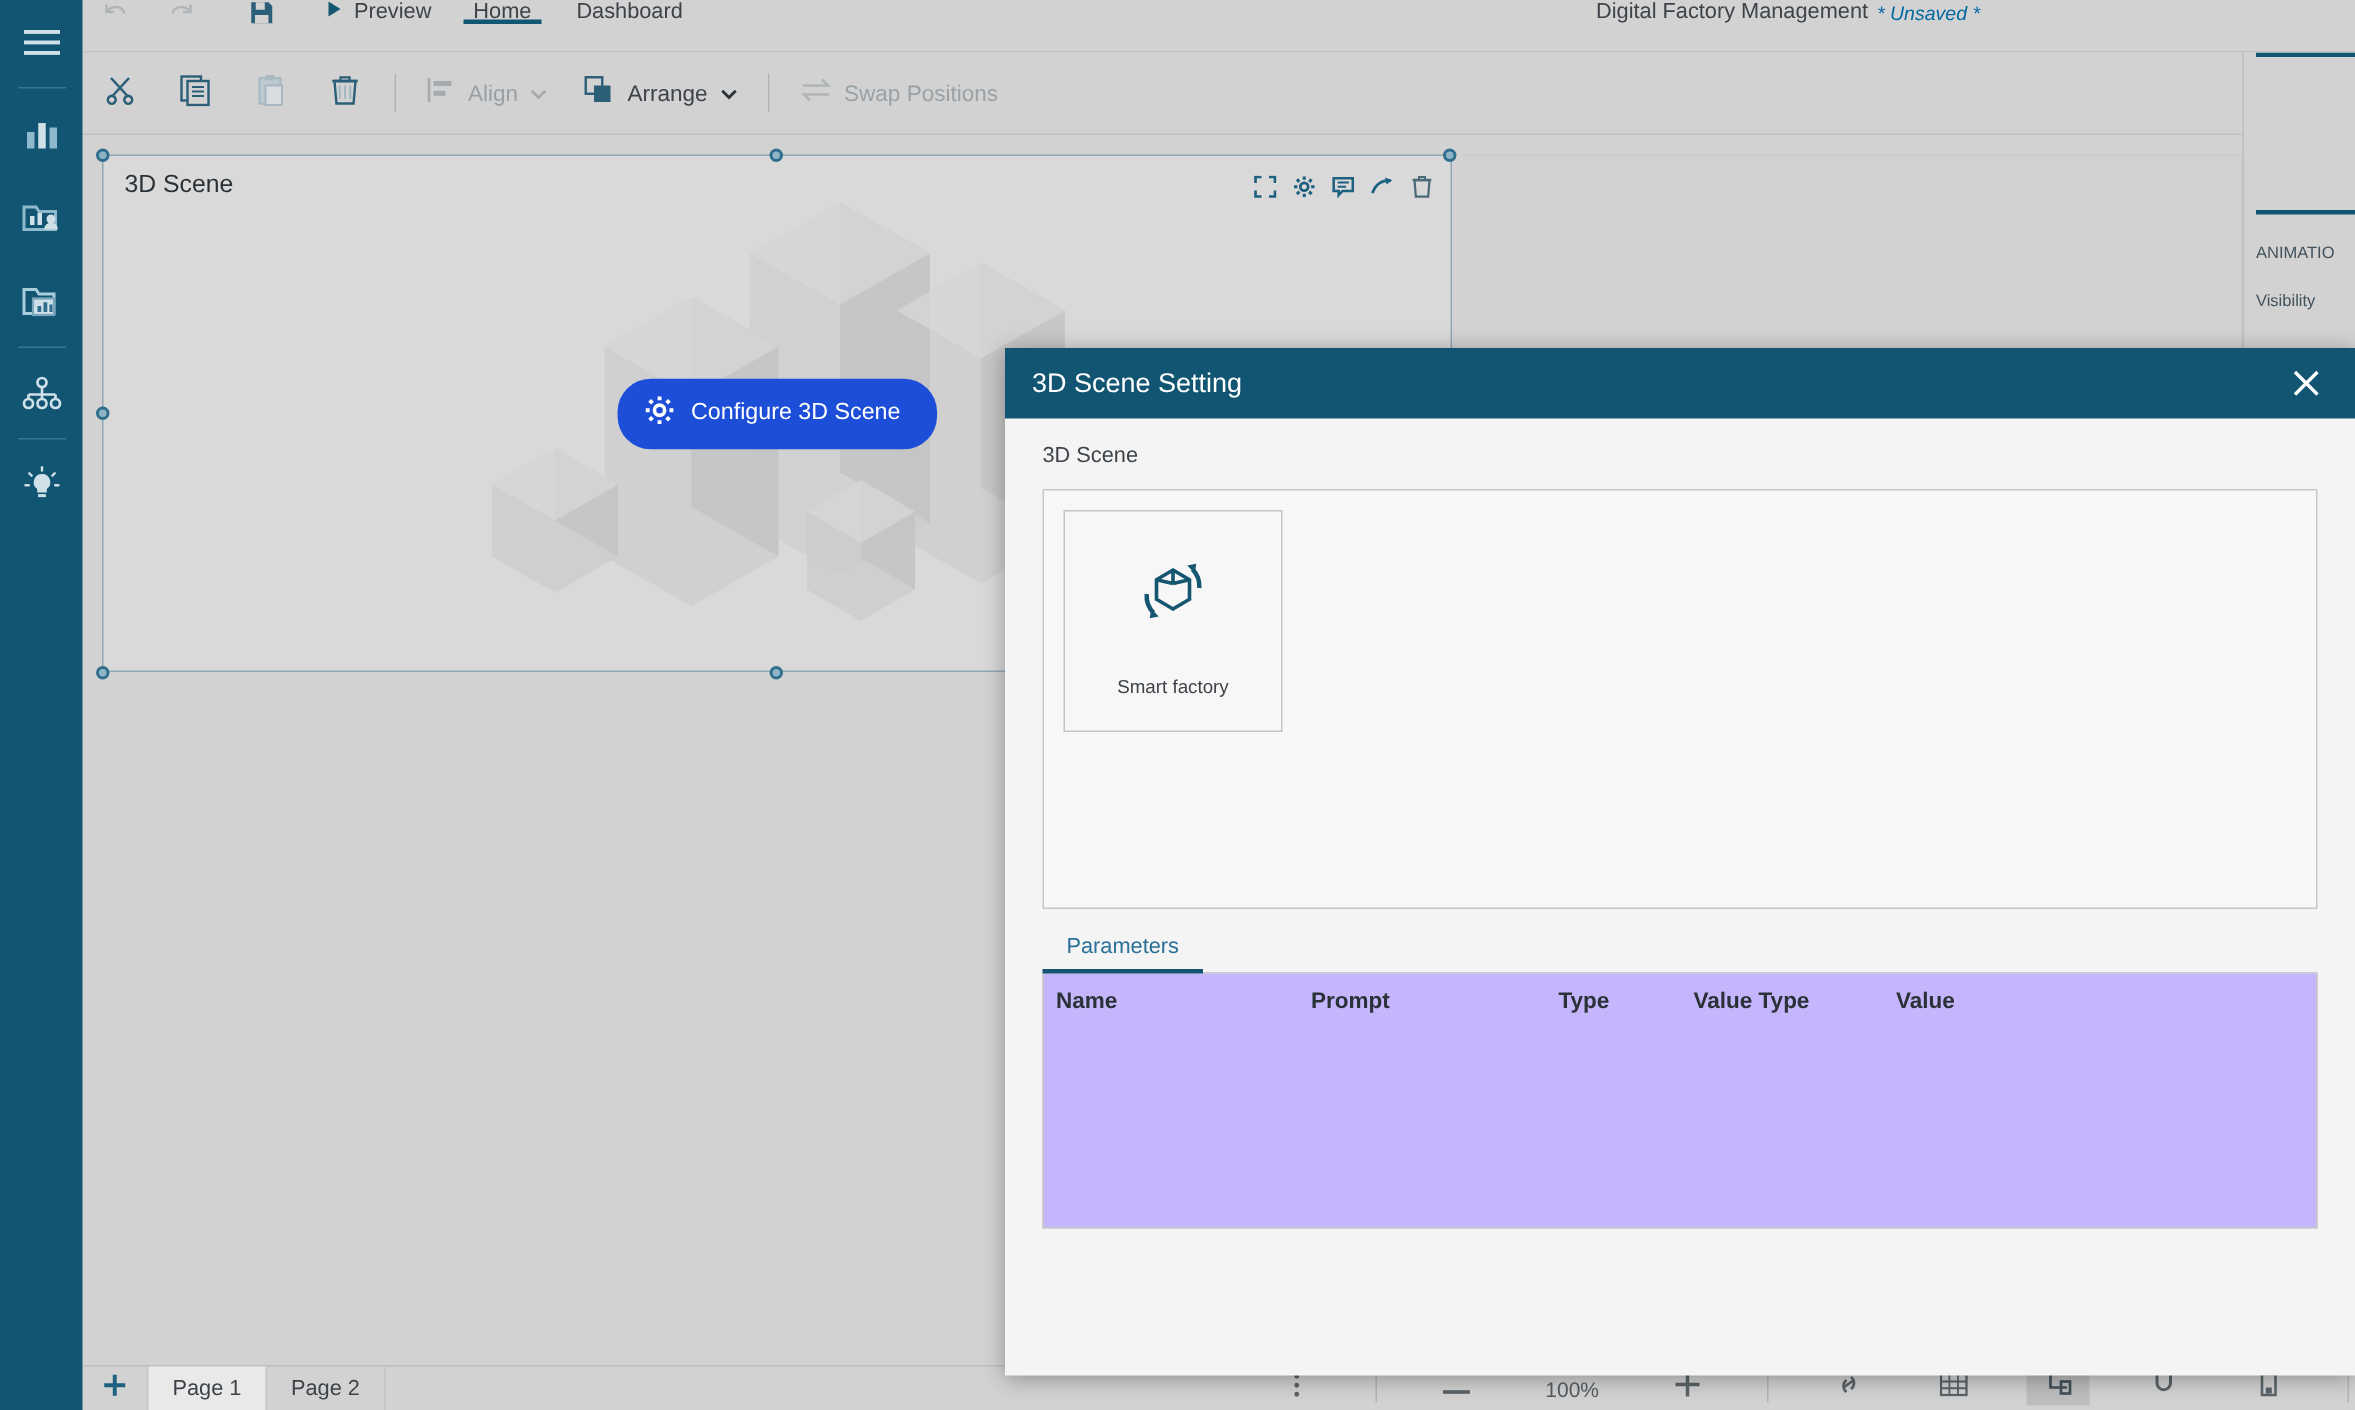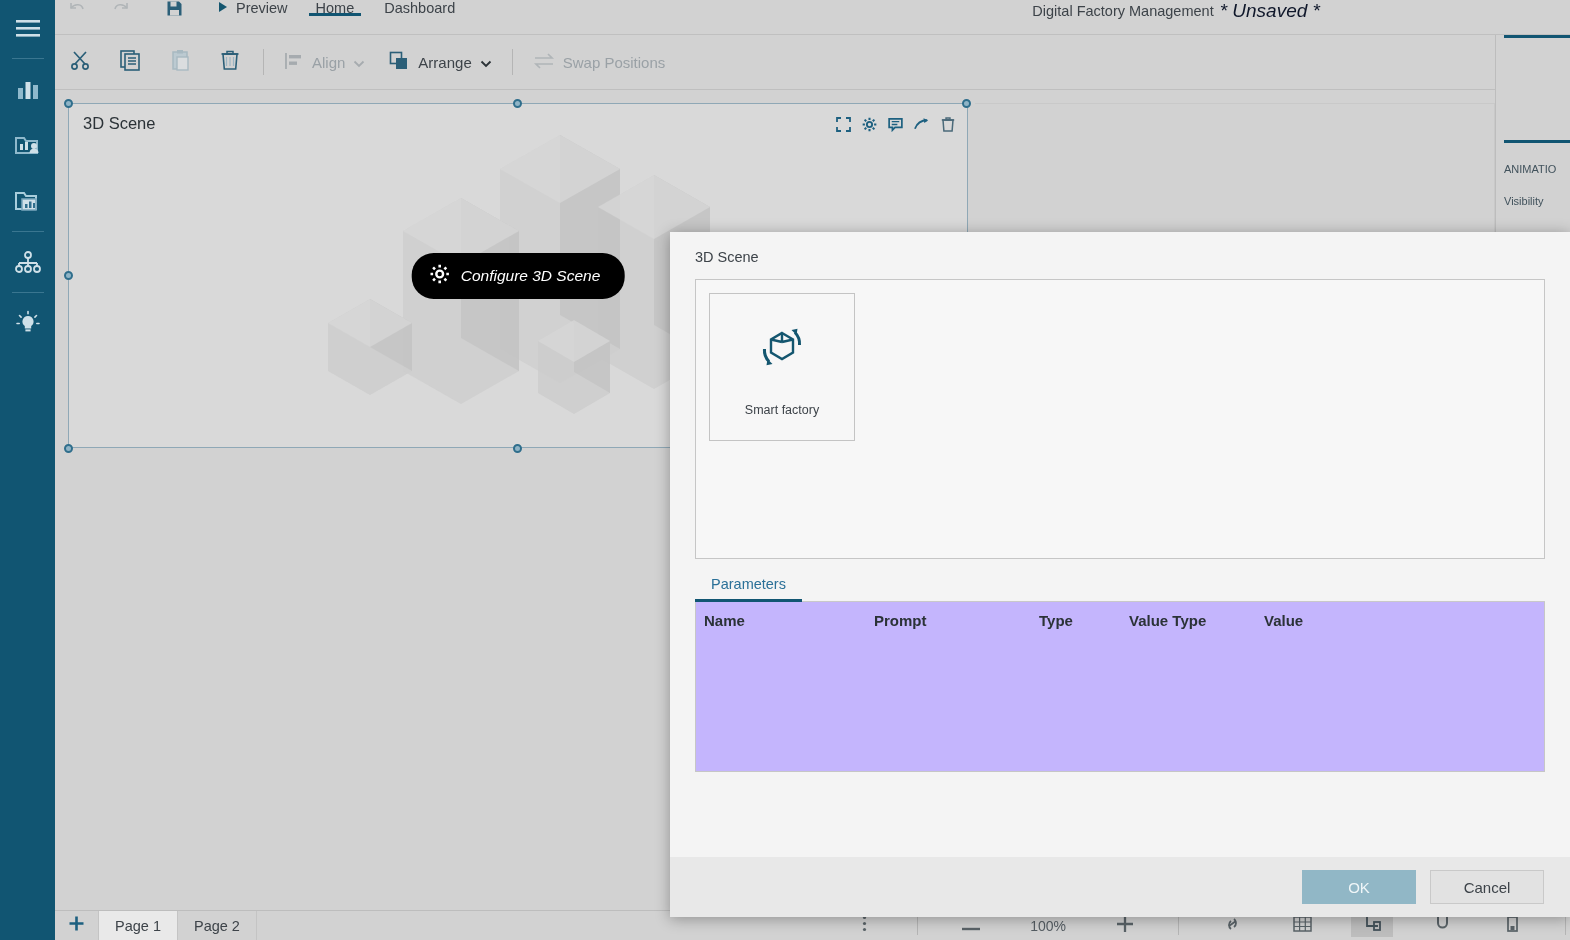--- a/index.html
+++ b/index.html
@@ -43,21 +43,21 @@
   }
   .tb-tab {
     display: flex; align-items: center; padding: 0 15px; cursor: pointer;
     font-size: 14.5px; color: #3d4349; position: relative; white-space: nowrap;
   }
   .tb-tab.active::after {
     content: ''; position: absolute; left: 8px; right: 8px; bottom: 0; height: 3px; background: #115572;
   }
   .tb-spacer { flex: 1; }
   .tb-title { display: flex; align-items: center; gap: 6px; font-size: 14.5px; color: #3d4349; }
-  .tb-unsaved { font-style: italic; color: #0f172a; font-size: 19px; }
+  .tb-unsaved { font-style: italic; color: #0369a1; font-size: 13px; }
   .tb-right-pad { width: 250px; }
 
   
   .ribbon {
     position: absolute; left: 55px; top: 35px; width: 1515px; height: 55px;
     background: #d2d2d2; border-bottom: 1px solid #bfbfbf;
     display: flex; align-items: center;
   }
   .rb-icon { width: 50px; height: 55px; display:flex; align-items:center; justify-content:center; cursor:pointer; }
   .rb-icon.disabled { opacity: .42; cursor: default; }
@@ -90,24 +90,23 @@
     position: absolute; right: 12px; top: 12px; display: flex; gap: 11px; align-items: center;
   }
   .widget-tools span { cursor: pointer; display: flex; }
   .iso-art {
     position: absolute; left: 0; top: 0; width: 100%; height: 100%;
     display: flex; align-items: center; justify-content: center; pointer-events: none;
   }
   .cfg-btn {
     position: absolute; left: 50%; top: 50%; transform: translate(-50%,-50%);
     display: flex; align-items: center; gap: 11px;
-    background: #000000; color: #fff; border: none; border-radius: 22px;
+    background: #1d4ed8; color: #fff; border: none; border-radius: 22px;
     padding: 11px 24px 11px 18px; font-size: 15.5px; cursor: pointer;
     font-family: "Liberation Sans", sans-serif;
-    font-style: italic;
   }
   
   .sel-h {
     position: absolute; width: 9px; height: 9px; border-radius: 50%;
     background: #8fb4c6; border: 2px solid #2f6e8c; z-index: 12;
   }
 
   
   .rpanel {
     position: absolute; left: 1495px; top: 35px; width: 75px; height: 875px;
@@ -591,20 +590,28 @@
             <rect x="5" y="2" width="9" height="14" fill="none" stroke="#5a6368" stroke-width="1.7"></rect>
             <rect x="7.5" y="11" width="4" height="4" fill="#5a6368"></rect>
           </svg>
         </span>
       </div>
       <div class="pb-sep"></div>
     </div>
   </div>
 
   <div class="dlg-wrap">
+    <div class="dlg-head">
+      <div class="dlg-title">3D Scene Setting</div>
+      <div class="dlg-x">
+        <svg width="19" height="19" viewBox="0 0 19 19">
+          <path d="M2 2l15 15M17 2L2 17" stroke="#fff" stroke-width="2.2"></path>
+        </svg>
+      </div>
+    </div>
     <div class="dlg-body">
       <div class="dlg-sublabel">3D Scene</div>
       <div class="scene-pick">
         <div class="scene-card">
           <span>
             <svg width="62" height="62" viewBox="0 0 62 62">
               <g fill="none" stroke="#14566f" stroke-width="2.4">
                 <path d="M31 16l11 6.5v13L31 42l-11-6.5v-13z"></path>
                 <path d="M31 16v9M31 25l11-2.5M31 25L20 22.5"></path>
               </g>
@@ -625,19 +632,15 @@
       <div class="ptable">
         <div class="ptable-head">
           <div class="pth" style="width:170px">Name</div>
           <div class="pth" style="width:165px">Prompt</div>
           <div class="pth" style="width:90px">Type</div>
           <div class="pth" style="width:135px">Value Type</div>
           <div class="pth" style="width:120px">Value</div>
         </div>
       </div>
     </div>
-    <div class="dlg-foot">
-      <button class="btn-ok">OK</button>
-      <button class="btn-cancel">Cancel</button>
-    </div>
   </div>
 
 </div>
 
 </body></html>

